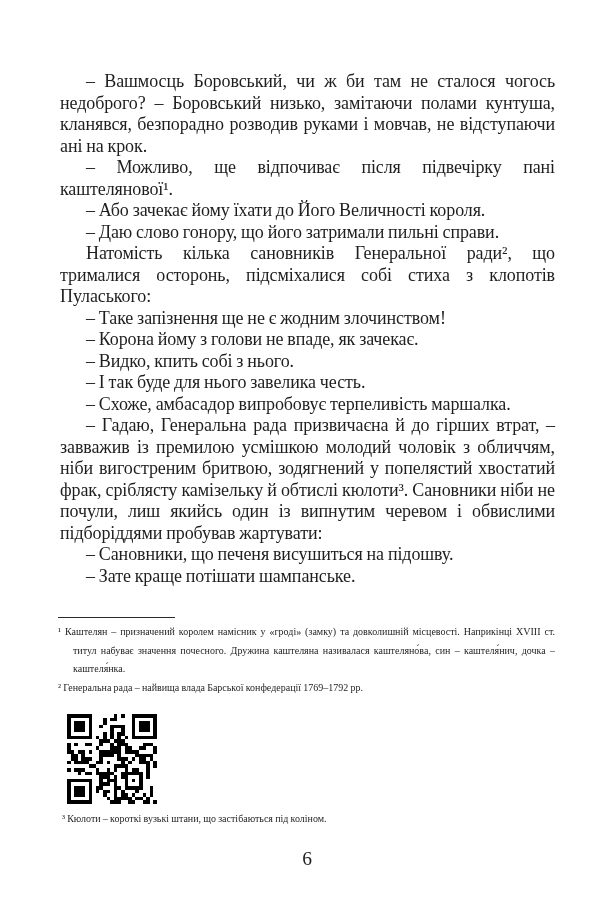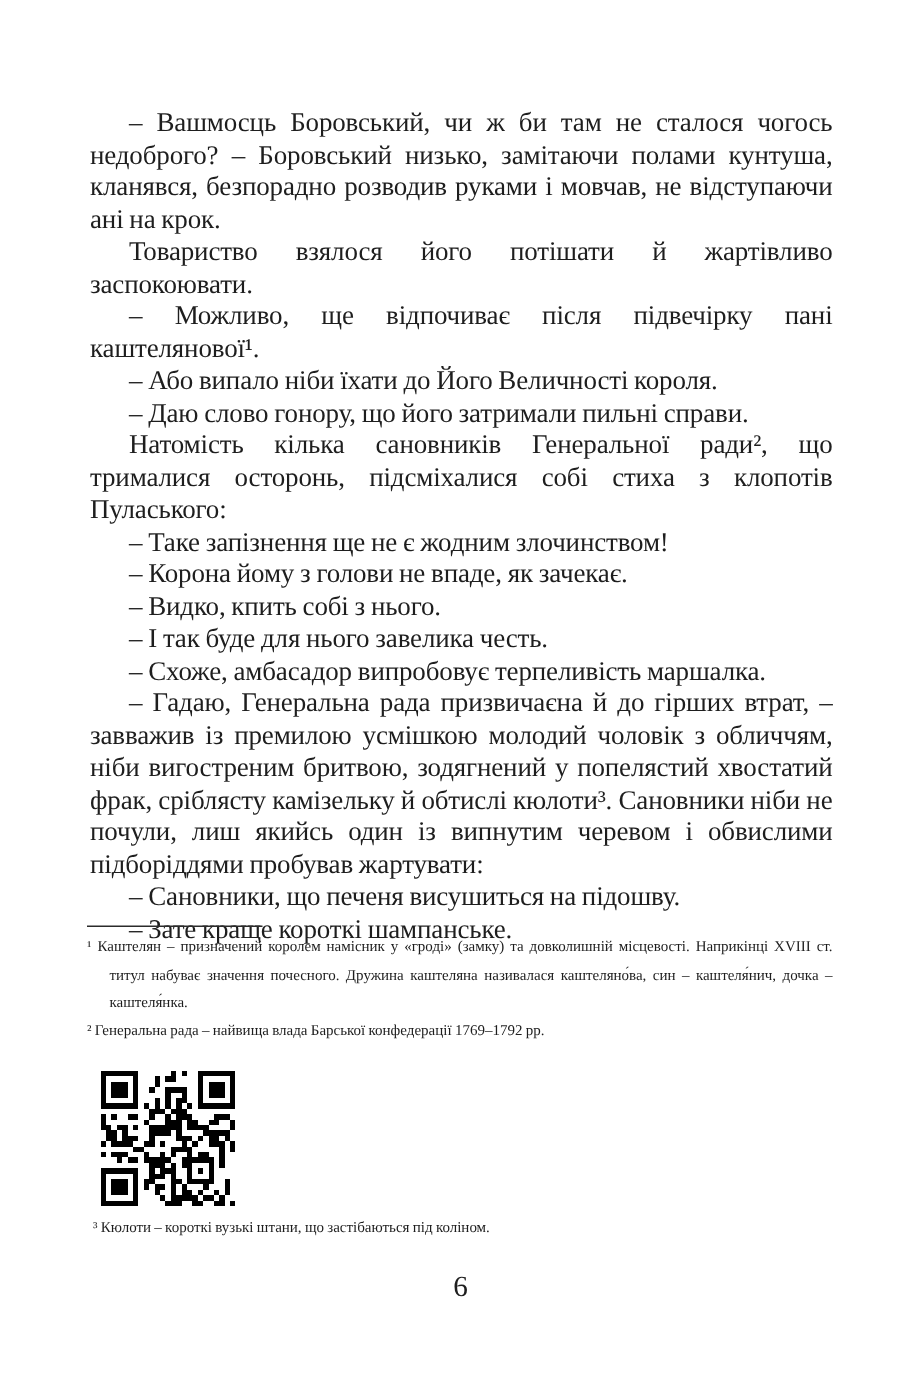--- a/index.html
+++ b/index.html
@@ -73,33 +73,32 @@
     color: #1e1e1e;
   }
 </style>
 </head>
 <body>
 
 <div class="page">
 
   <div class="text-block">
     <p class="par">– Вашмосць Боровський, чи ж би там не сталося чогось недоброго? – Боровський низько, замітаючи полами кунтуша, кланявся, безпорадно розводив руками і мовчав, не відступаючи ані на крок.</p>
-    <p class="par">Товариство взялося його потішати й жартівливо заспокоювати.</p>
     <p class="par">– Можливо, ще відпочиває після підвечірку пані каштелянової¹.</p>
-    <p class="par">– Або випало ніби їхати до Його Величності короля.</p>
+    <p class="par">– Або зачекає йому їхати до Його Величності короля.</p>
     <p class="par">– Даю слово гонору, що його затримали пильні справи.</p>
     <p class="par">Натомість кілька сановників Генеральної ради², що трималися осторонь, підсміхалися собі стиха з клопотів Пуласького:</p>
     <p class="par">– Таке запізнення ще не є жодним злочинством!</p>
     <p class="par">– Корона йому з голови не впаде, як зачекає.</p>
     <p class="par">– Видко, кпить собі з нього.</p>
     <p class="par">– І так буде для нього завелика честь.</p>
     <p class="par">– Схоже, амбасадор випробовує терпеливість маршалка.</p>
     <p class="par">– Гадаю, Генеральна рада призвичаєна й до гірших втрат, – завважив із премилою усмішкою молодий чоловік з обличчям, ніби вигостреним бритвою, зодягнений у попелястий хвостатий фрак, сріблясту камізельку й обтислі кюлоти³. Сановники ніби не почули, лиш якийсь один із випнутим черевом і обвислими підборіддями пробував жартувати:</p>
     <p class="par">– Сановники, що печеня висушиться на підошву.</p>
-    <p class="par">– Зате краще короткі шампанське.</p>
+    <p class="par">– Зате краще потішати шампанське.</p>
   </div>
 
   <div class="fn-rule"></div>
 
   <div class="footnotes">
     <p class="fn"><span>¹</span> <span>Каштелян – призначений королем намісник у «гроді» (замку) та довколишній місцевості. Наприкінці XVIII ст. титул набуває значення почесного. Дружина каштеляна називалася каштеляно́ва, син – каштеля́нич, дочка – каштеля́нка.</span></p>
     <p class="fn"><span>²</span> <span>Генеральна рада – найвища влада Барської конфедерації 1769–1792 рр.</span></p>
   </div>
 
   <div class="qr"><svg viewBox="0 0 25 25" width="90" height="90" shape-rendering="crispEdges" fill="#000000" style="background:#ffffff">

